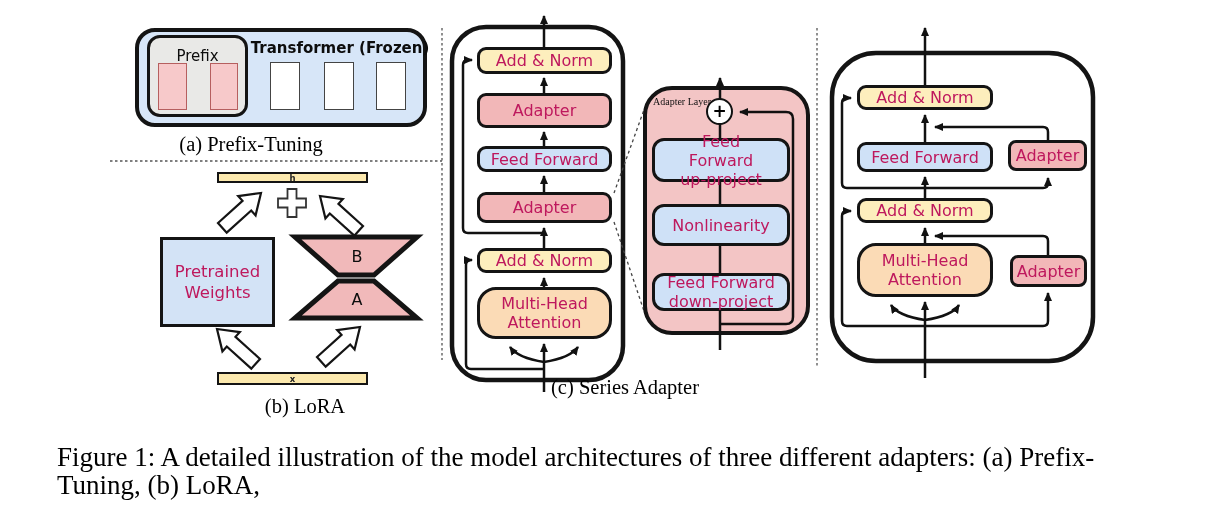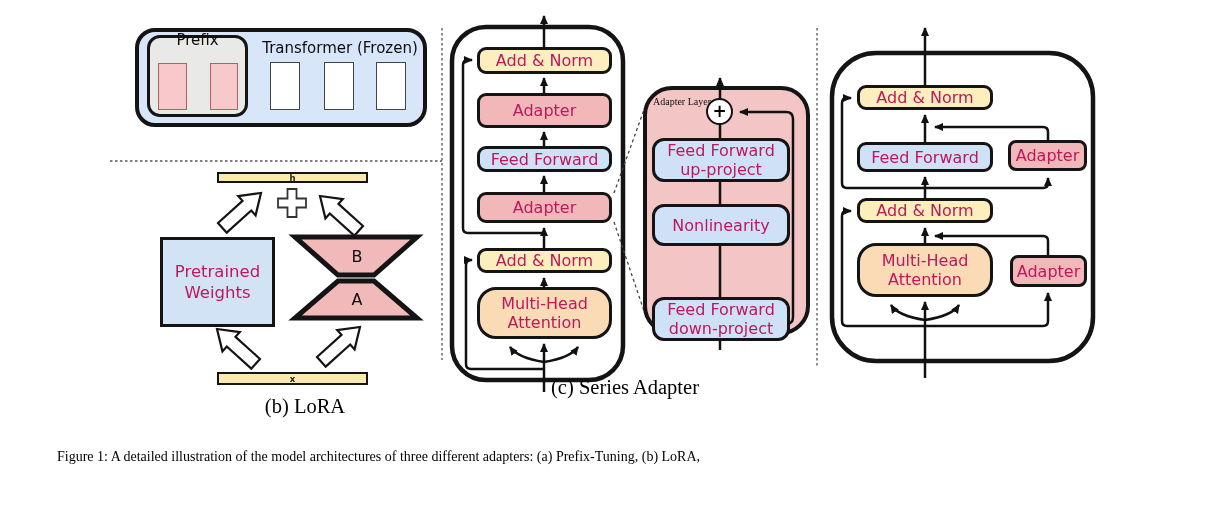--- a/index.html
+++ b/index.html
@@ -14,21 +14,21 @@
   .pinkb{background:#f2b7b8;}
   .blueb{background:#cfe1f7;}
   .peach{background:#fbdbb6;border-radius:19px;}
   .bar{background:#fce9ae;border:2px solid #141414;border-radius:0;display:flex;
        align-items:center;justify-content:center;font-size:8.5px;font-weight:700;
        color:#222;z-index:2;}
   .cap{font-family:"Liberation Serif",serif;font-size:20.5px;color:#000;
        text-align:center;z-index:2;}
   .lbl{display:flex;align-items:center;justify-content:center;text-align:center;
        color:#0d0d0d;z-index:2;}
-  .figcap{font-family:"Liberation Serif",serif;font-size:14px;line-height:28px;
+  .figcap{font-family:"Liberation Serif",serif;font-size:27px;line-height:28px;
           color:#000;z-index:2;}
   .plusc{border-radius:50%;border:2.7px solid #111;background:#fff;display:flex;
          align-items:center;justify-content:center;font-size:17px;font-weight:700;
          z-index:3;color:#000;padding-bottom:1px;}
   .adlayer{font-family:"Liberation Serif",serif;font-size:10px;line-height:15px;
            text-align:center;color:#111;z-index:2;}
 </style>
 </head>
 <body>
 
@@ -104,54 +104,55 @@
         <path d="M0,0 L13,19 L6.5,19 L6.5,52 L-6.5,52 L-6.5,19 L-13,19 Z" transform="translate(217,329) rotate(-48)"></path>
         <path d="M0,0 L13,19 L6.5,19 L6.5,52 L-6.5,52 L-6.5,19 L-13,19 Z" transform="translate(360,327) rotate(48)"></path>
       </g>
     </g>
   </svg>
 
   <div class="abs" style="left:135px;top:28px;width:292px;height:99px;background:#d7e6f8;
        border:4.5px solid #141414;border-radius:20px;z-index:2;"></div>
   <div class="abs" style="left:147px;top:35px;width:101px;height:82px;background:#e9e9e7;
        border:3.5px solid #141414;border-radius:13px;z-index:2;"></div>
-  <div class="abs lbl" style="left:147px;top:32px;width:101px;height:16px;font-size:15px;">Prefix</div>
+  <div class="abs lbl" style="left:147px;top:48px;width:101px;height:16px;font-size:15px;">Prefix</div>
   <div class="abs" style="left:158px;top:63px;width:29px;height:47px;background:#f7c9ca;
        border:1.5px solid #b65f5f;z-index:2;"></div>
   <div class="abs" style="left:210px;top:63px;width:28px;height:47px;background:#f7c9ca;
        border:1.5px solid #b65f5f;z-index:2;"></div>
-  <div class="abs lbl" style="left:250px;top:40px;width:180px;height:16px;font-size:15px;">Transformer (Frozen)</div>
+  <div class="abs lbl" style="left:250px;top:40px;width:180px;height:16px;font-size:15px;font-weight:bold;">Transformer (Frozen)</div>
   <div class="abs" style="left:270px;top:62px;width:30px;height:48px;background:#fff;
        border:1.5px solid #444;z-index:2;"></div>
   <div class="abs" style="left:324px;top:62px;width:30px;height:48px;background:#fff;
        border:1.5px solid #444;z-index:2;"></div>
   <div class="abs" style="left:376px;top:62px;width:30px;height:48px;background:#fff;
        border:1.5px solid #444;z-index:2;"></div>
+  <div class="abs cap" style="left:151px;top:133px;width:200px;">(a) Prefix-Tuning</div>
 
   <div class="abs bar" style="left:217px;top:172px;width:151px;height:11px;">h</div>
   <div class="abs blk" style="left:160px;top:237px;width:115px;height:90px;background:#d3e3f6;
        border-width:3.5px;border-radius:0;font-size:16.5px;line-height:21px;padding:0 6px;">Pretrained Weights</div>
   <div class="abs lbl" style="left:345px;top:246px;width:24px;height:20px;font-size:16px;">B</div>
   <div class="abs lbl" style="left:345px;top:289px;width:24px;height:20px;font-size:16px;">A</div>
   <div class="abs bar" style="left:217px;top:372px;width:151px;height:13px;">x</div>
   <div class="abs cap" style="left:205px;top:395px;width:200px;">(b) LoRA</div>
 
   <div class="abs blk yellow" style="left:477px;top:47px;width:135px;height:27px;">Add &amp; Norm</div>
   <div class="abs blk pinkb" style="left:477px;top:93px;width:135px;height:35px;">Adapter</div>
   <div class="abs blk blueb" style="left:477px;top:146px;width:135px;height:26px;">Feed Forward</div>
   <div class="abs blk pinkb" style="left:477px;top:192px;width:135px;height:31px;">Adapter</div>
   <div class="abs blk yellow" style="left:477px;top:248px;width:135px;height:25px;">Add &amp; Norm</div>
   <div class="abs blk peach" style="left:477px;top:287px;width:135px;height:52px;padding:0 18px;">Multi-Head Attention</div>
   <div class="abs cap" style="left:525px;top:376px;width:200px;">(c) Series Adapter</div>
 
   <div class="abs adlayer" style="left:650px;top:94px;width:64px;height:32px;">Adapter Layer</div>
   <div class="abs plusc" style="left:706px;top:98px;width:27px;height:27px;">+</div>
-  <div class="abs blk blueb" style="left:652px;top:138px;width:138px;height:44px;border-radius:12px;padding:0 12px;">Feed Forward up-project</div>
+  <div class="abs blk blueb" style="left:652px;top:138px;width:138px;height:44px;border-radius:12px;padding:0 22px;">Feed Forward up-project</div>
   <div class="abs blk blueb" style="left:652px;top:204px;width:138px;height:42px;border-radius:12px;">Nonlinearity</div>
-  <div class="abs blk blueb" style="left:652px;top:273px;width:138px;height:44px;border-radius:12px;padding:0 8px;margin-top:24px;">Feed Forward down-project</div>
+  <div class="abs blk blueb" style="left:652px;top:273px;width:138px;height:38px;border-radius:12px;padding:0 8px;">Feed Forward down-project</div>
 
   <div class="abs blk yellow" style="left:857px;top:85px;width:136px;height:25px;">Add &amp; Norm</div>
   <div class="abs blk blueb" style="left:857px;top:142px;width:136px;height:30px;">Feed Forward</div>
   <div class="abs blk pinkb" style="left:1008px;top:140px;width:79px;height:31px;border-radius:8px;">Adapter</div>
   <div class="abs blk yellow" style="left:857px;top:198px;width:136px;height:25px;">Add &amp; Norm</div>
   <div class="abs blk peach" style="left:857px;top:243px;width:136px;height:54px;padding:0 18px;">Multi-Head Attention</div>
   <div class="abs blk pinkb" style="left:1010px;top:255px;width:77px;height:32px;border-radius:8px;">Adapter</div>
 
   <div class="abs figcap" style="left:57px;top:443px;width:1110px;">
     <div>Figure 1: A detailed illustration of the model architectures of three different adapters: (a) Prefix-Tuning, (b) LoRA,</div>

